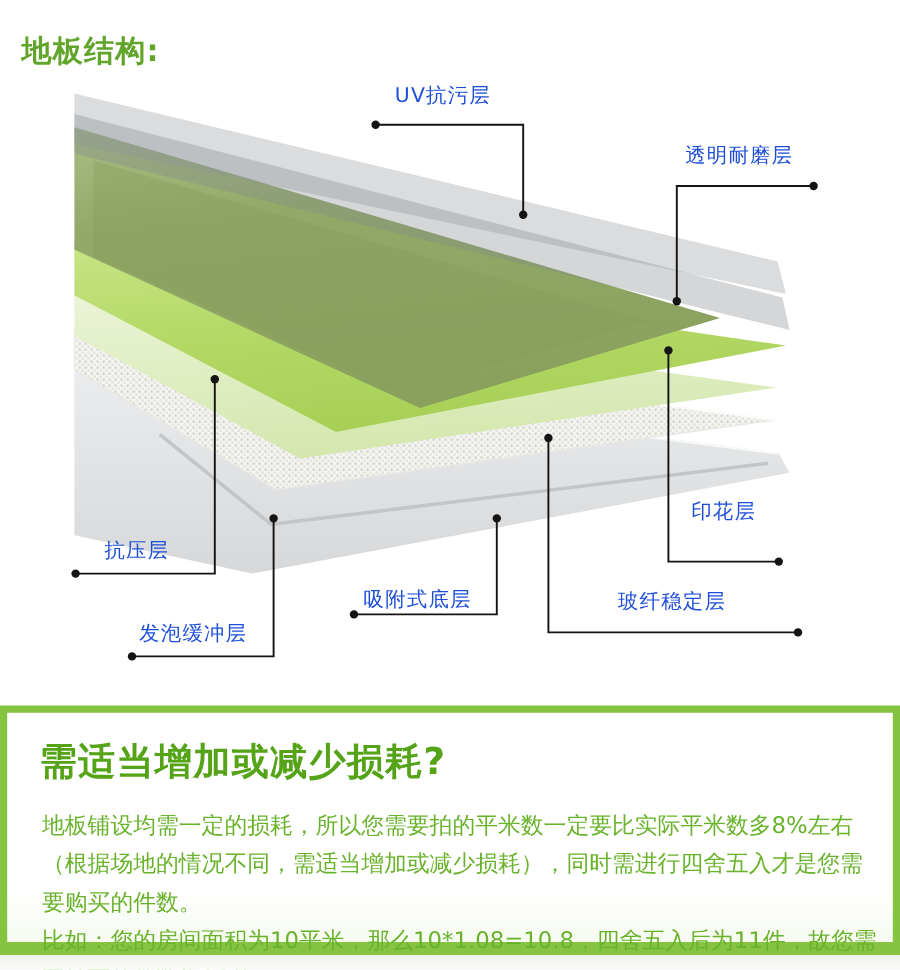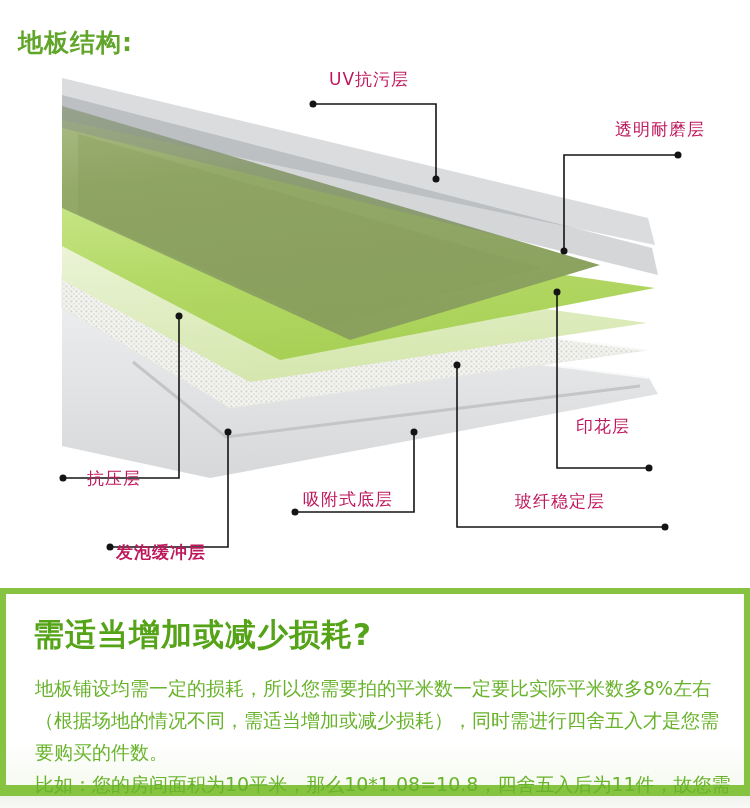--- a/index.html
+++ b/index.html
@@ -3,28 +3,28 @@
 <meta charset="utf-8">
 <style>
   html,body{margin:0;padding:0;background:#ffffff;}
   body{font-family:"DejaVu Sans","Liberation Sans",sans-serif;}
   .page{position:relative;width:750px;height:808px;background:#ffffff;overflow:hidden;}
 
   
   .diagram{position:relative;width:750px;height:588px;background:#ffffff;}
   .page-title{position:absolute;left:18px;top:26px;font-size:25px;font-weight:bold;color:#61a52a;letter-spacing:1px;}
   .diagram svg{position:absolute;left:0;top:0;}
-  .layer-label{position:absolute;font-size:17px;color:#be185d;white-space:nowrap;letter-spacing:1px;}
+  .layer-label{position:absolute;font-size:17px;color:#1d4ed8;white-space:nowrap;letter-spacing:1px;}
   .lbl-uv{left:329px;top:68px;}
-  .lbl-wear{left:571px;top:118px;margin-left:44px;}
+  .lbl-wear{left:571px;top:118px;}
   .lbl-print{left:576px;top:415px;}
   .lbl-fiberglass{left:515px;top:490px;}
   .lbl-suction{left:303px;top:488px;}
-  .lbl-foam{left:116px;top:541px;font-weight:bold;}
-  .lbl-pressure{left:87px;top:447px;margin-top:20px;}
+  .lbl-foam{left:116px;top:516px;}
+  .lbl-pressure{left:87px;top:447px;}
 
   
   .calc-box{position:absolute;left:0;top:588px;width:738px;height:191px;
     border:6px solid #85c340;border-bottom-width:11px;
     background:linear-gradient(#ffffff, #ffffff 78%, #f6faf0);}
   .calc-title{margin:20px 0 0 27px;font-size:31px;font-weight:bold;color:#55a317;letter-spacing:1px;}
   .calc-text{margin:16px 12px 0 29px;font-size:19px;line-height:32px;color:#68b32b;}
   .calc-text.second{margin-top:0;}
   .footer-strip{position:absolute;left:0;top:796px;width:750px;height:12px;
     background:linear-gradient(#eff2ec,#f9faf8);}

